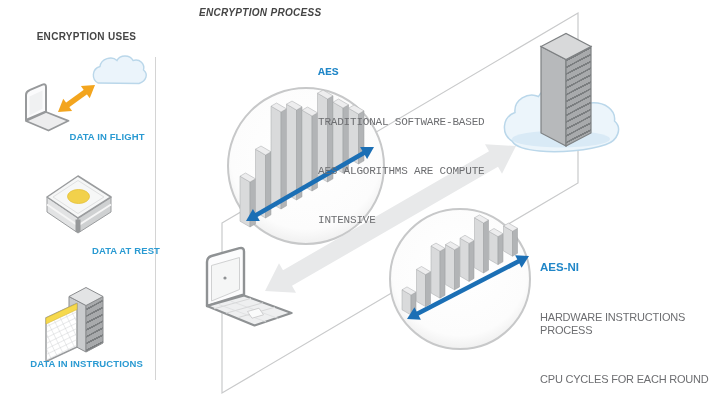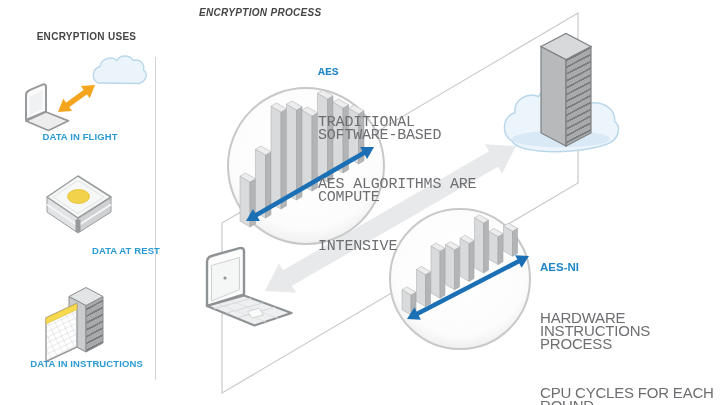--- a/index.html
+++ b/index.html
@@ -3,21 +3,21 @@
 <meta charset="utf-8">
 <style>
   html,body{margin:0;padding:0;background:#fff;}
   #stage{position:relative;width:720px;height:405px;background:#ffffff;overflow:hidden;
          font-family:"Liberation Sans",sans-serif;}
   #stage svg{position:absolute;left:0;top:0;}
   .t{position:absolute;white-space:pre-wrap;}
   .hdr{font-weight:bold;font-size:10px;color:#454545;letter-spacing:.3px;}
   .lbl{font-weight:bold;font-size:9.5px;color:#2a9ad2;text-align:center;letter-spacing:.1px;}
   .ann-h{font-weight:bold;font-size:11.5px;color:#2187c8;margin:0 0 2px 0;}
-  .ann-l{font-size:15px;line-height:13px;color:#6d6e71;letter-spacing:-0.2px;}
+  .ann-l{font-size:11px;line-height:13px;color:#6d6e71;letter-spacing:-0.2px;}
 </style>
 </head>
 <body>
 
 <div id="stage">
 
 <svg width="720" height="405" viewBox="0 0 720 405">
   <defs>
     <radialGradient id="circg" cx="50%" cy="42%" r="62%">
       <stop offset="0%" stop-color="#ffffff"></stop>
@@ -161,21 +161,21 @@
           <line x1="414.46360905587704" y1="315.1458412252438" x2="521.5363909441229" y2="259.8541587747562" stroke="#1b6fb5" stroke-width="4.5"></line>
           <polygon points="407,319 420.8740976302164,319.71373310643634 414.4504996722894,307.2743846799746" fill="#1b6fb5"></polygon>
           <polygon points="529,256 521.5495003277105,267.7256153200254 515.1259023697836,255.28626689356363" fill="#1b6fb5"></polygon>
         </g>
   </g>
 </svg>
 
 <div class="t hdr" style="left:0;top:7px;width:173px;text-align:center;margin-top:24px;">ENCRYPTION USES</div>
 <div class="t hdr" style="left:199px;top:7px;font-style:italic;">ENCRYPTION PROCESS</div>
 
-<div class="t lbl" style="left:0;top:131px;width:160px;">DATA IN FLIGHT</div>
+<div class="t lbl" style="left:0;top:131px;width:160px;padding-left:27px;">DATA IN FLIGHT</div>
 <div class="t lbl" style="left:0;top:245px;width:160px;text-align:right;">DATA AT REST</div>
 <div class="t lbl" style="left:0;top:358px;width:173px;">DATA IN INSTRUCTIONS</div>
 
 <div class="t" style="left:318px;top:29px;width:170px;font-family:Liberation Mono, monospace;">
   <div class="ann-h">AES</div>
   <div class="ann-l">TRADITIONAL SOFTWARE-BASED</div>
   <div class="ann-l">AES ALGORITHMS ARE COMPUTE</div>
   <div class="ann-l">INTENSIVE</div>
 </div>
 

